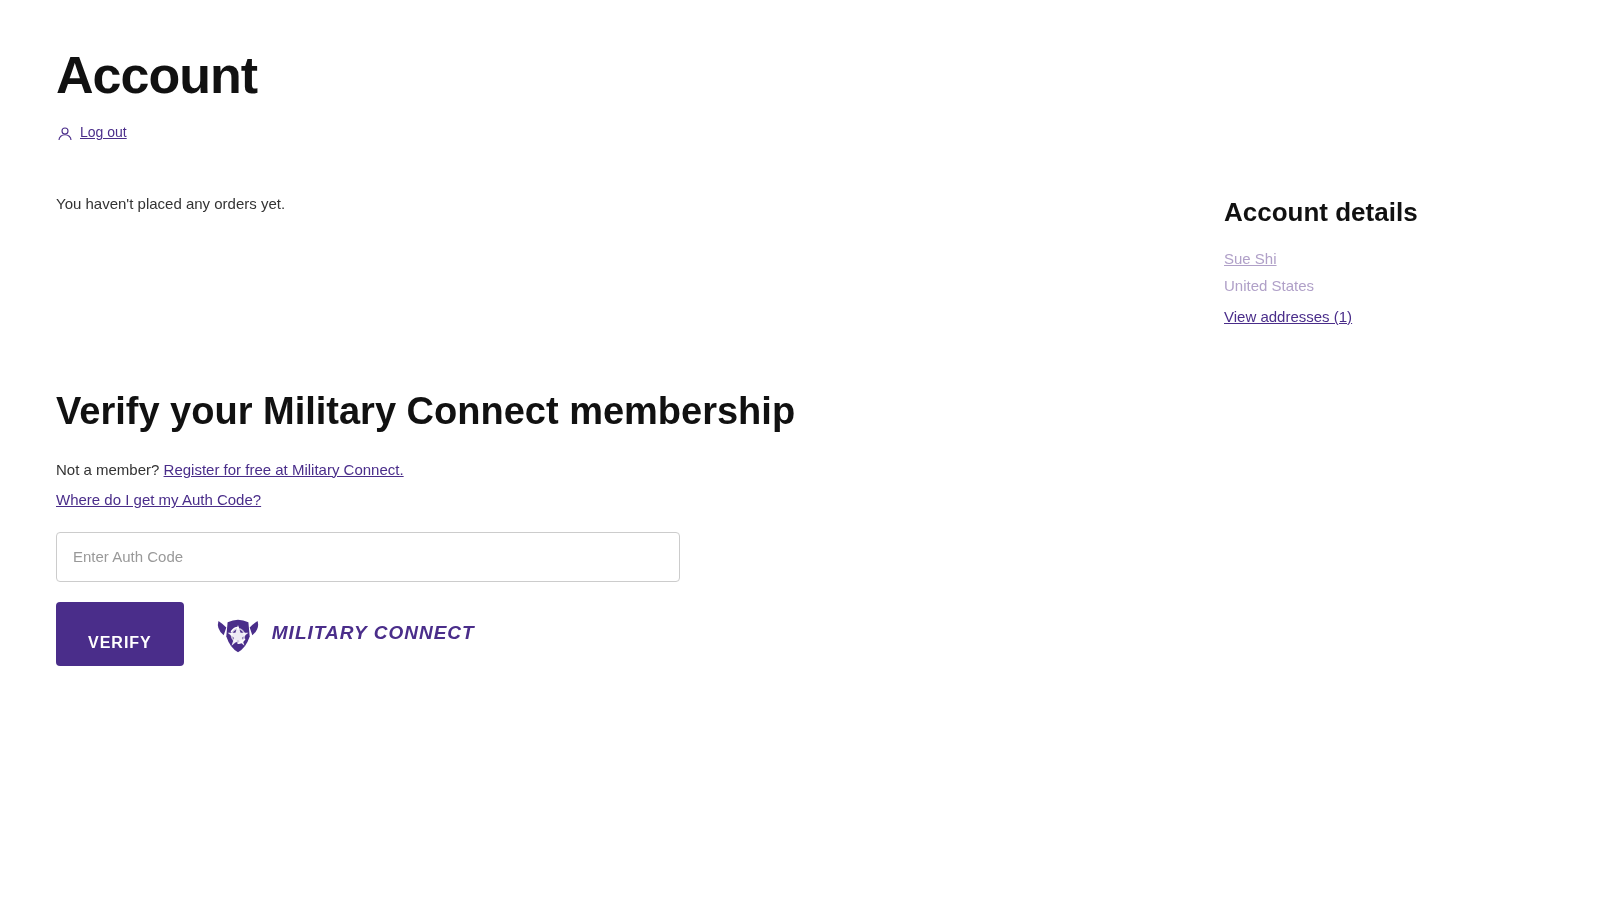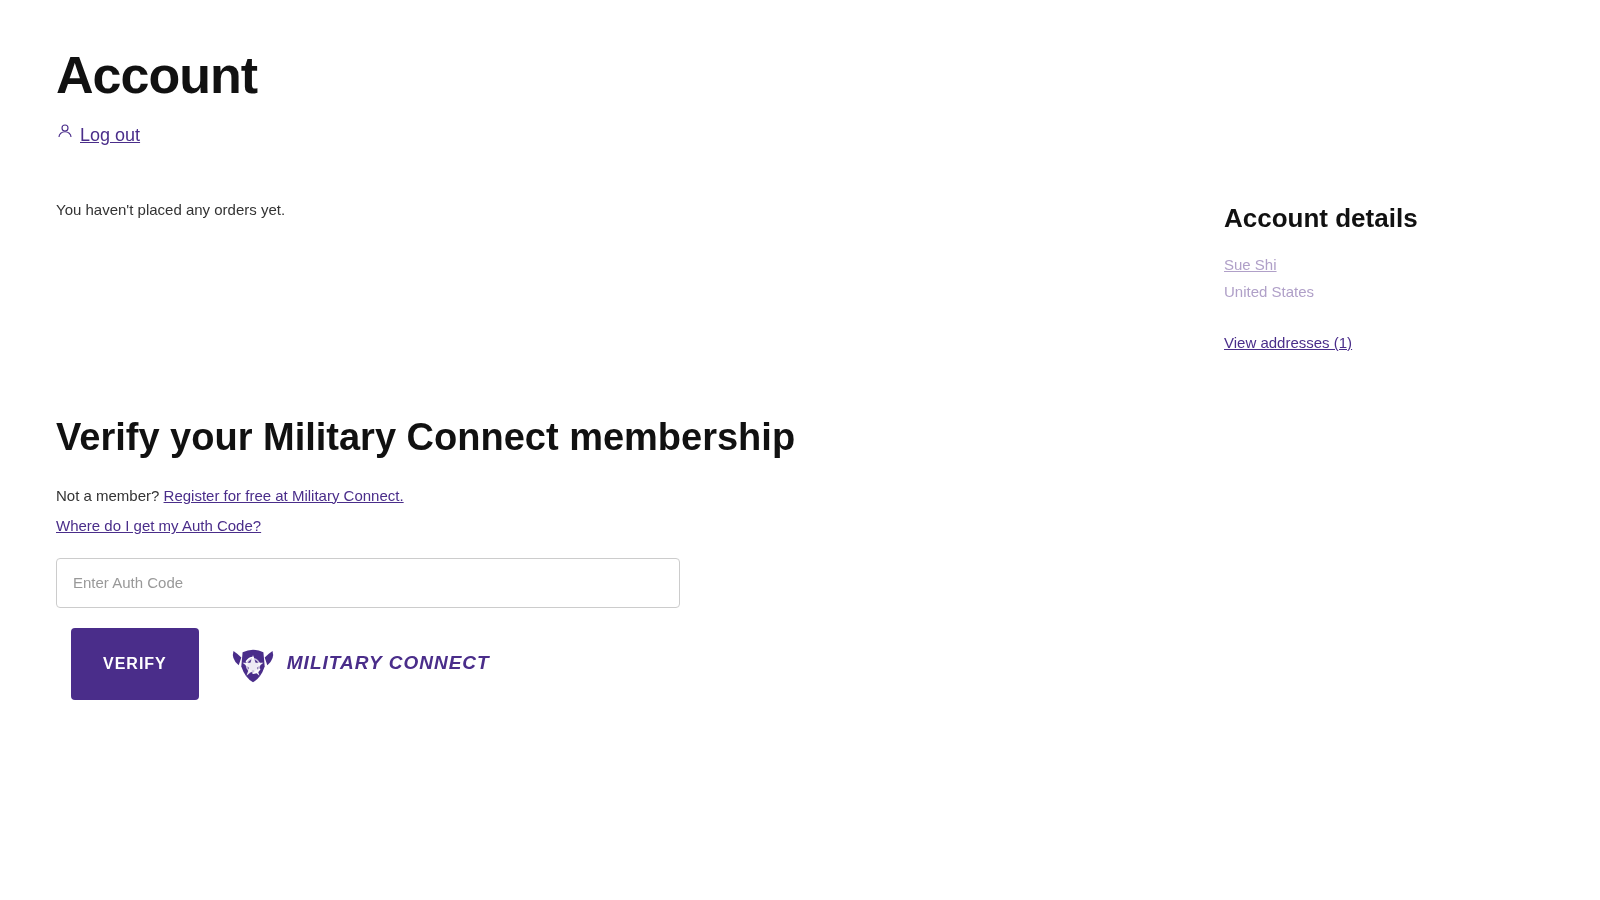--- a/index.html
+++ b/index.html
@@ -28,25 +28,25 @@
     .page-title {
       font-size: 52px;
       font-weight: 700;
       letter-spacing: -1px;
       margin-bottom: 8px;
       color: #111;
     }
 
     .logout-link {
       display: flex;
-      align-items: flex-start;
+      align-items: flex-end;
       gap: 6px;
       color: #4a2d8a;
       text-decoration: underline;
-      font-size: 18px;
+      font-size: 14px;
       cursor: pointer;
       width: fit-content;
       margin-bottom: 50px;
     }
 
     .user-icon {
       width: 18px;
       height: 18px;
       display: inline-block;
     }
@@ -92,21 +92,21 @@
     .account-name {
       font-size: 15px;
       color: #b0a0c8;
       margin-bottom: 4px;
       text-decoration: underline;
     }
 
     .account-country {
       font-size: 15px;
       color: #b0a0c8;
-      margin-bottom: 28px;
+      margin-bottom: 8px;
     }
 
     .view-addresses-link {
       color: #4a2d8a;
       text-decoration: underline;
       font-size: 15px;
       cursor: pointer;
     }
 
     
@@ -164,28 +164,27 @@
       display: flex;
       align-items: center;
       gap: 28px;
     }
 
     .verify-button {
       background-color: #4a2d8a;
       color: #ffffff;
       border: none;
       border-radius: 4px;
-      padding: 16px 32px;
+      padding: 32px 32px;
       font-size: 16px;
       font-weight: 700;
       letter-spacing: 1px;
       cursor: pointer;
       text-transform: uppercase;
-      height: 72px;
-      margin-left: 15px;
+      height: 49px;
     }
 
     
     .military-connect-logo {
       display: flex;
       align-items: center;
       gap: 8px;
       cursor: pointer;
     }
 

